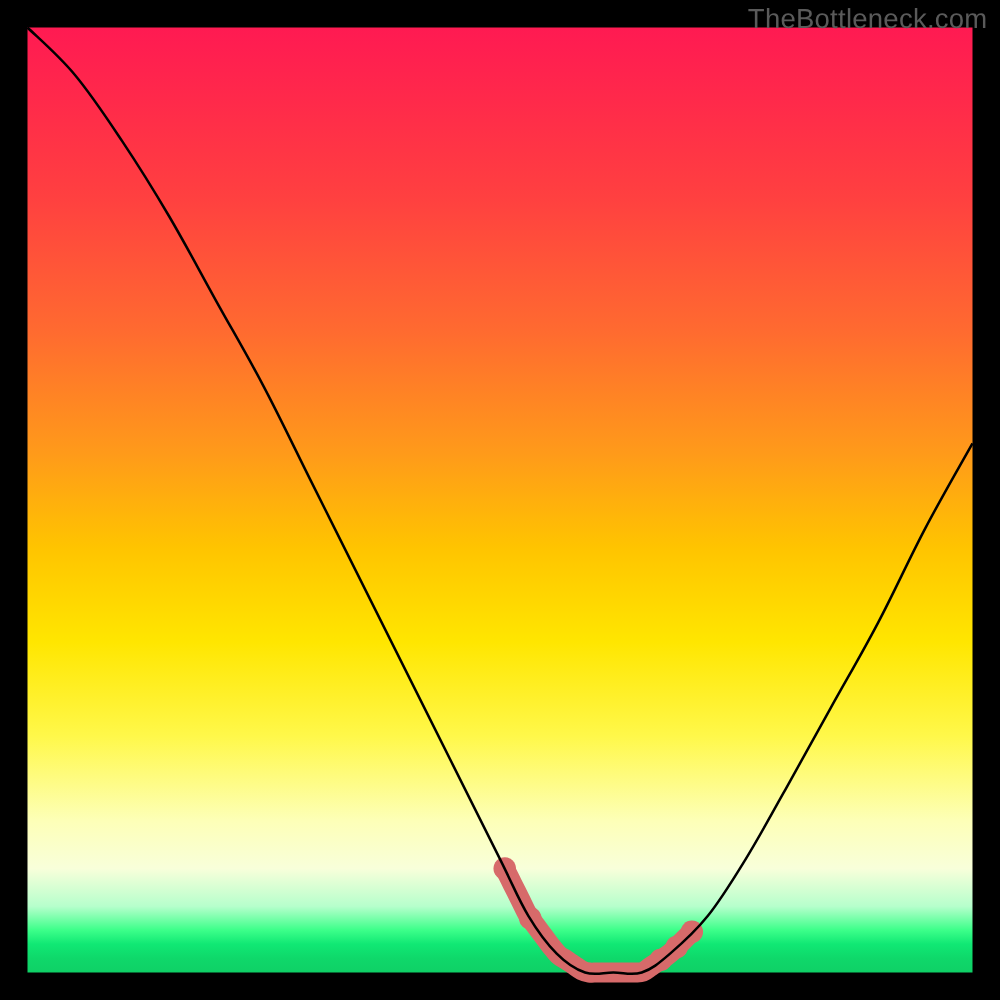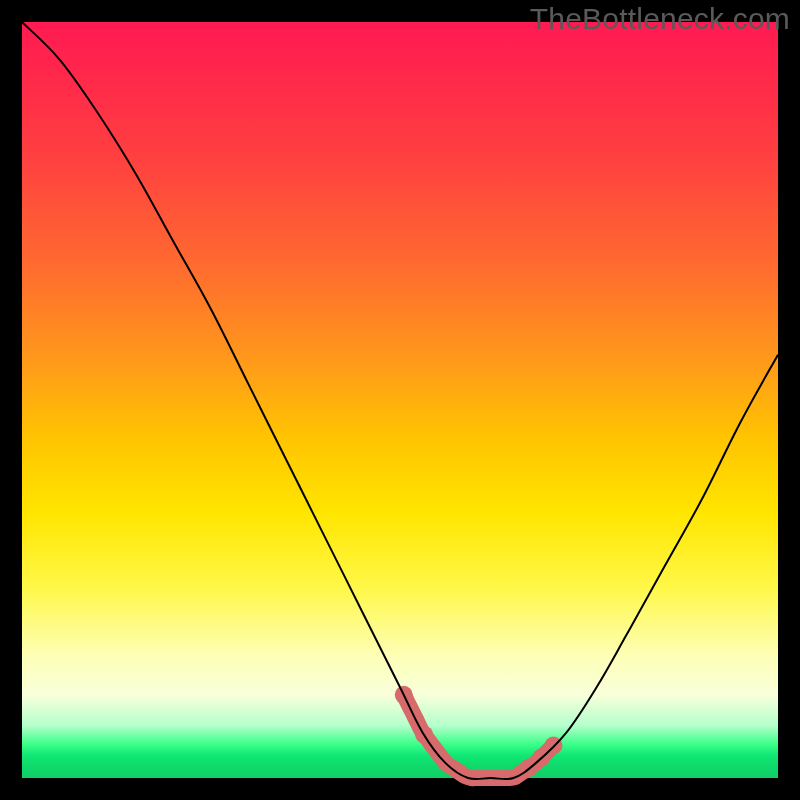--- a/index.html
+++ b/index.html
@@ -43,21 +43,21 @@
       #10e874 97%,
       #0fd86a 98.5%,
       #0fd066 100%
     );
   }
   .watermark {
     position: absolute;
     top: 2px;
     right: 10px;
     color: #5a5a5a;
-    font-size: 30px;
+    font-size: 22px;
     font-weight: 500;
     letter-spacing: 0.2px;
     user-select: none;
   }
   svg.curve {
     position: absolute;
     left: 0;
     top: 0;
     width: 756px;
     height: 756px;

